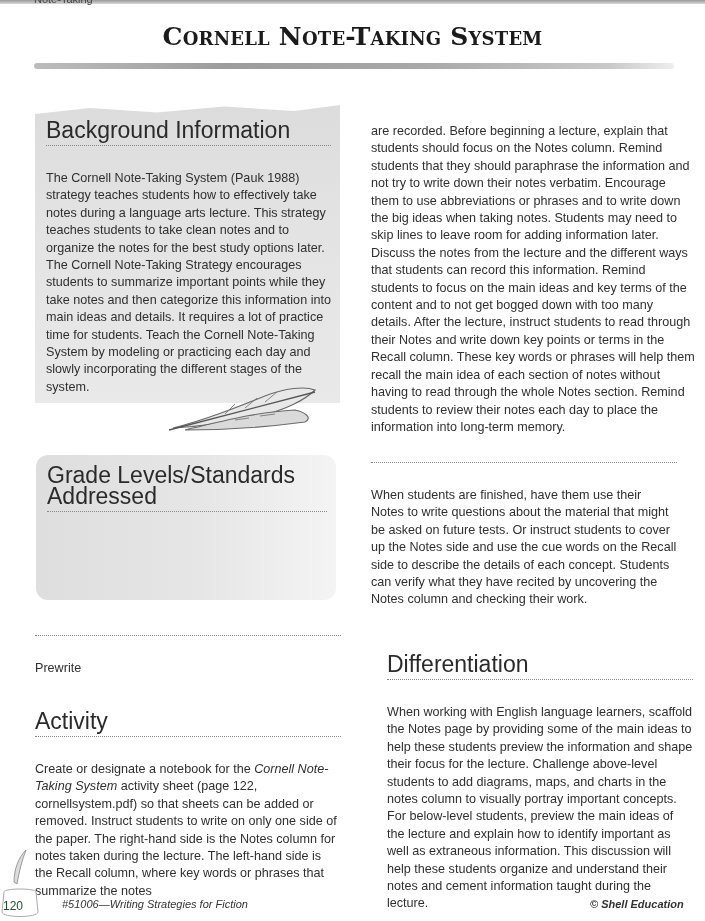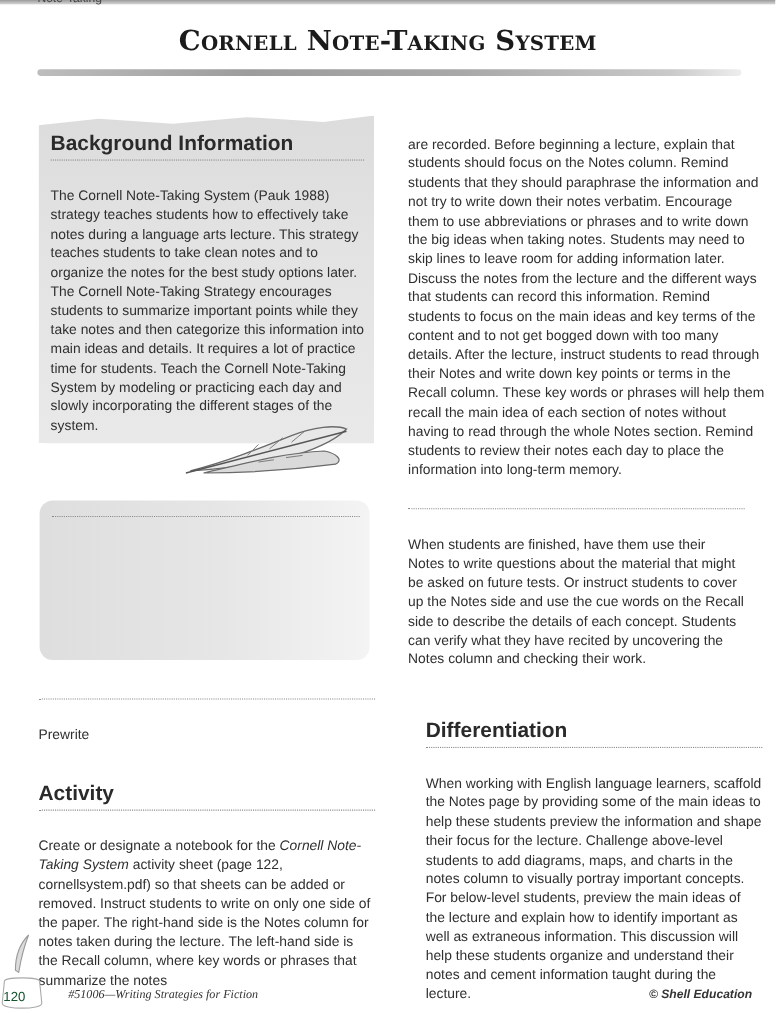--- a/index.html
+++ b/index.html
@@ -25,22 +25,22 @@
     position: absolute; left: 34px; top: 63px; width: 640px; height: 6px;
     background: linear-gradient(90deg, #bdbdbd 0%, #9c9c9c 30%, #a8a8a8 60%, #c9c9c9 90%, #eeeeee 100%);
     border-radius: 3px; filter: blur(0.6px);
   }
   .col { position: absolute; font-family: "Liberation Sans", sans-serif; }
   .body-text {
     font-size: 12.6px; line-height: 17.4px; color: #2f2f2f; margin-top: 24px;
   }
   .body-text em { font-style: italic; }
   .h {
-    font-family: "Liberation Sans", sans-serif; font-weight: bold;
-    font-size: 19px; color: #2a2a2a; margin: 0; line-height: 21px;
+    font-family: "Liberation Sans", sans-serif; font-weight: normal;
+    font-size: 23px; color: #2a2a2a; margin: 0; line-height: 21px;
   }
   .dots {
     height: 0; border-bottom: 1.5px dotted #8a8a8a; margin: 4px 0 6px 0;
   }
   
   .bg-box {
     position: absolute; left: 35px; top: 105px; width: 305px; height: 298px;
     background: linear-gradient(180deg, #dcdcdc 0%, #e3e3e3 40%, #e9e9e9 100%);
     box-shadow: 7px 5px 4px -1px #9b9b9b;
     clip-path: polygon(0 3%, 18% 1%, 40% 2.5%, 62% 0.5%, 85% 2%, 100% 0, 100% 100%, 0 100%);
@@ -56,21 +56,21 @@
     border-radius: 12px;
   }
   .grade-inner { position: absolute; left: 47px; top: 465px; width: 280px; }
   .stage { position: absolute; left: 35px; top: 631px; width: 306px; }
   .activity { position: absolute; left: 35px; top: 711px; width: 306px; }
   .right-top { position: absolute; left: 371px; top: 99px; width: 325px; }
   .variation { position: absolute; left: 371px; top: 458px; width: 306px; }
   .diff { position: absolute; left: 387px; top: 654px; width: 306px; }
   .footer-left {
     position: absolute; left: 62px; top: 898px; font-size: 11px; font-style: italic;
-    font-family: Liberation Serif, serif; color: #333; text-align: center;
+    font-family: Liberation Sans, sans-serif; color: #333; text-align: center;
   }
   .footer-right {
     position: absolute; left: 590px; top: 898px; font-size: 11px; font-style: italic;
     font-family: "Liberation Sans", sans-serif; color: #333; font-weight: bold;
   }
   .page-num {
     position: absolute; left: 3px; top: 899px; font-size: 12px;
     font-family: Liberation Sans, sans-serif; color: #14532d;
   }
   .inkwell { position: absolute; left: 0; top: 848px; width: 40px; height: 70px; }
@@ -91,20 +91,21 @@
 </div>
 <svg class="feather" viewBox="0 0 155 55">
   <path d="M8 50 C40 42 70 30 100 18 C120 10 140 8 150 12 C140 22 120 32 95 38 C70 44 40 48 8 50 Z" fill="#e8e8e8" stroke="#6a6a6a" stroke-width="1.2"></path>
   <path d="M20 52 C55 44 90 34 130 32 C140 34 148 40 140 44 C110 48 70 52 20 52 Z" fill="#dadada" stroke="#6a6a6a" stroke-width="1.1"></path>
   <path d="M4 52 L150 14" stroke="#555" stroke-width="1.3"></path>
   <path d="M60 36 L70 26 M80 30 L92 20 M100 24 L112 14 M70 42 L84 40 M95 38 L110 36" stroke="#7a7a7a" stroke-width="0.9"></path>
 </svg>
 
 <div class="grade-box"></div>
 <div class="col grade-inner">
+  <h2 class="h">Grade Levels/Standards Addressed</h2>
   <div class="dots"></div>
 </div>
 
 <div class="col stage">
   <div class="dots"></div>
   <div class="body-text">Prewrite</div>
 </div>
 
 <div class="col activity">
   <h2 class="h">Activity</h2>

